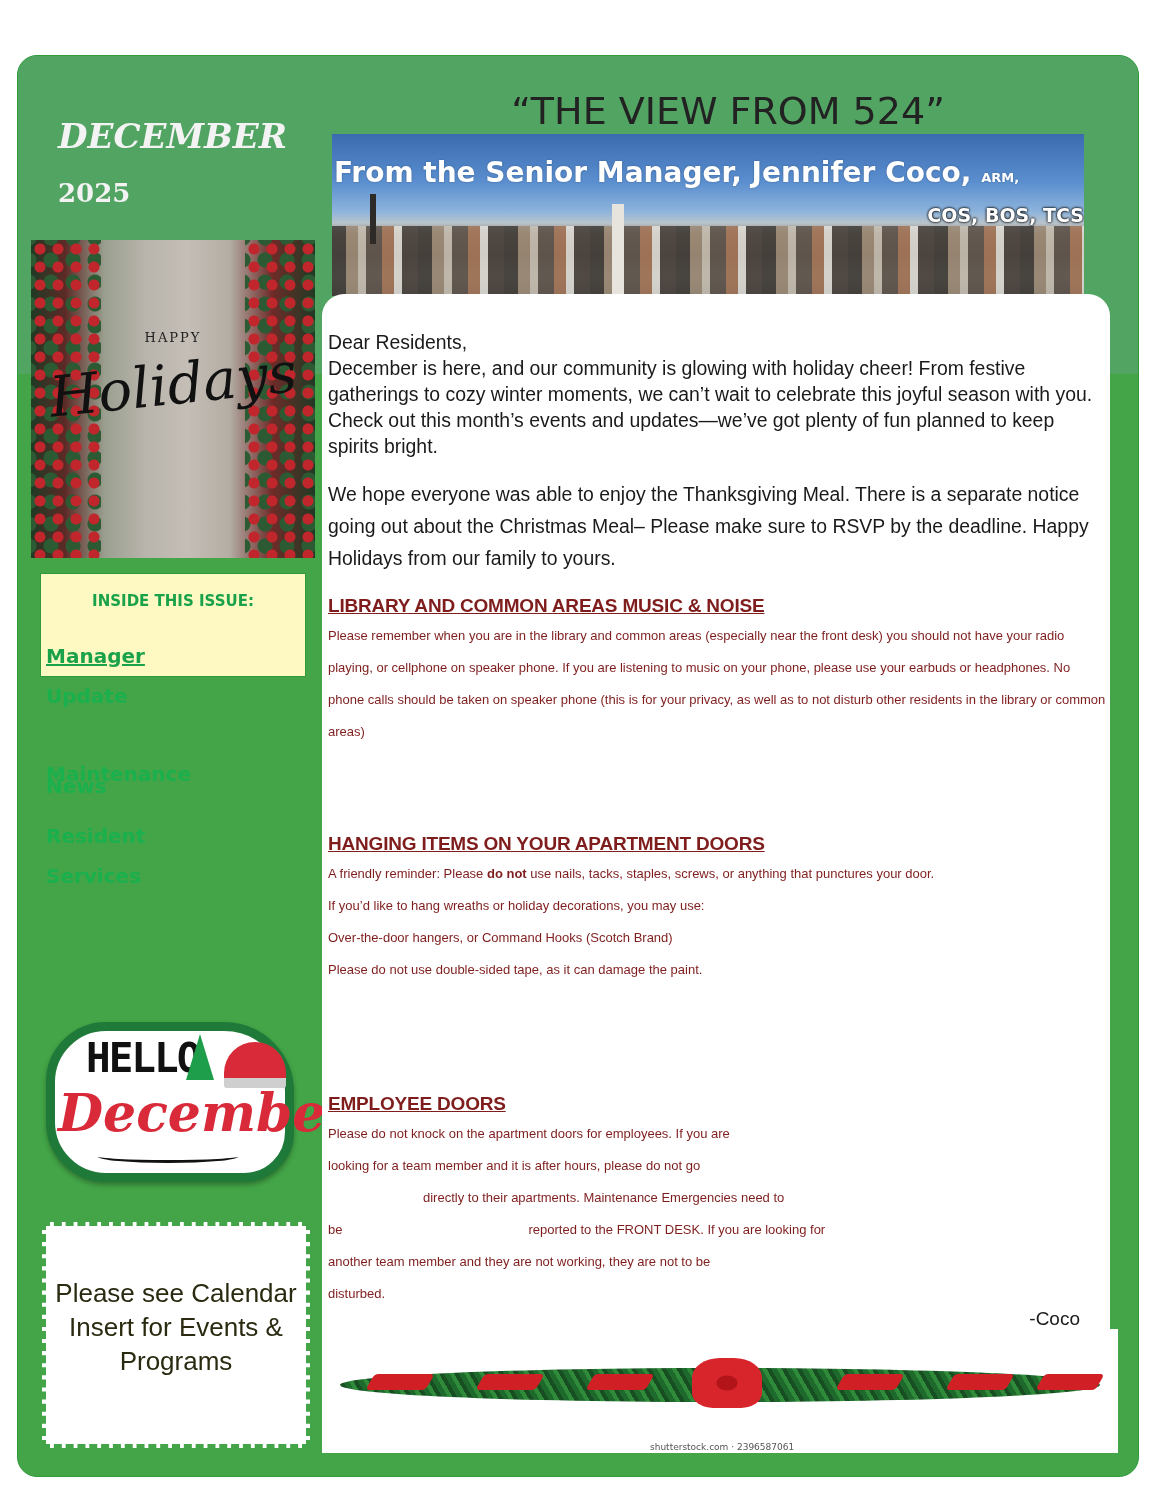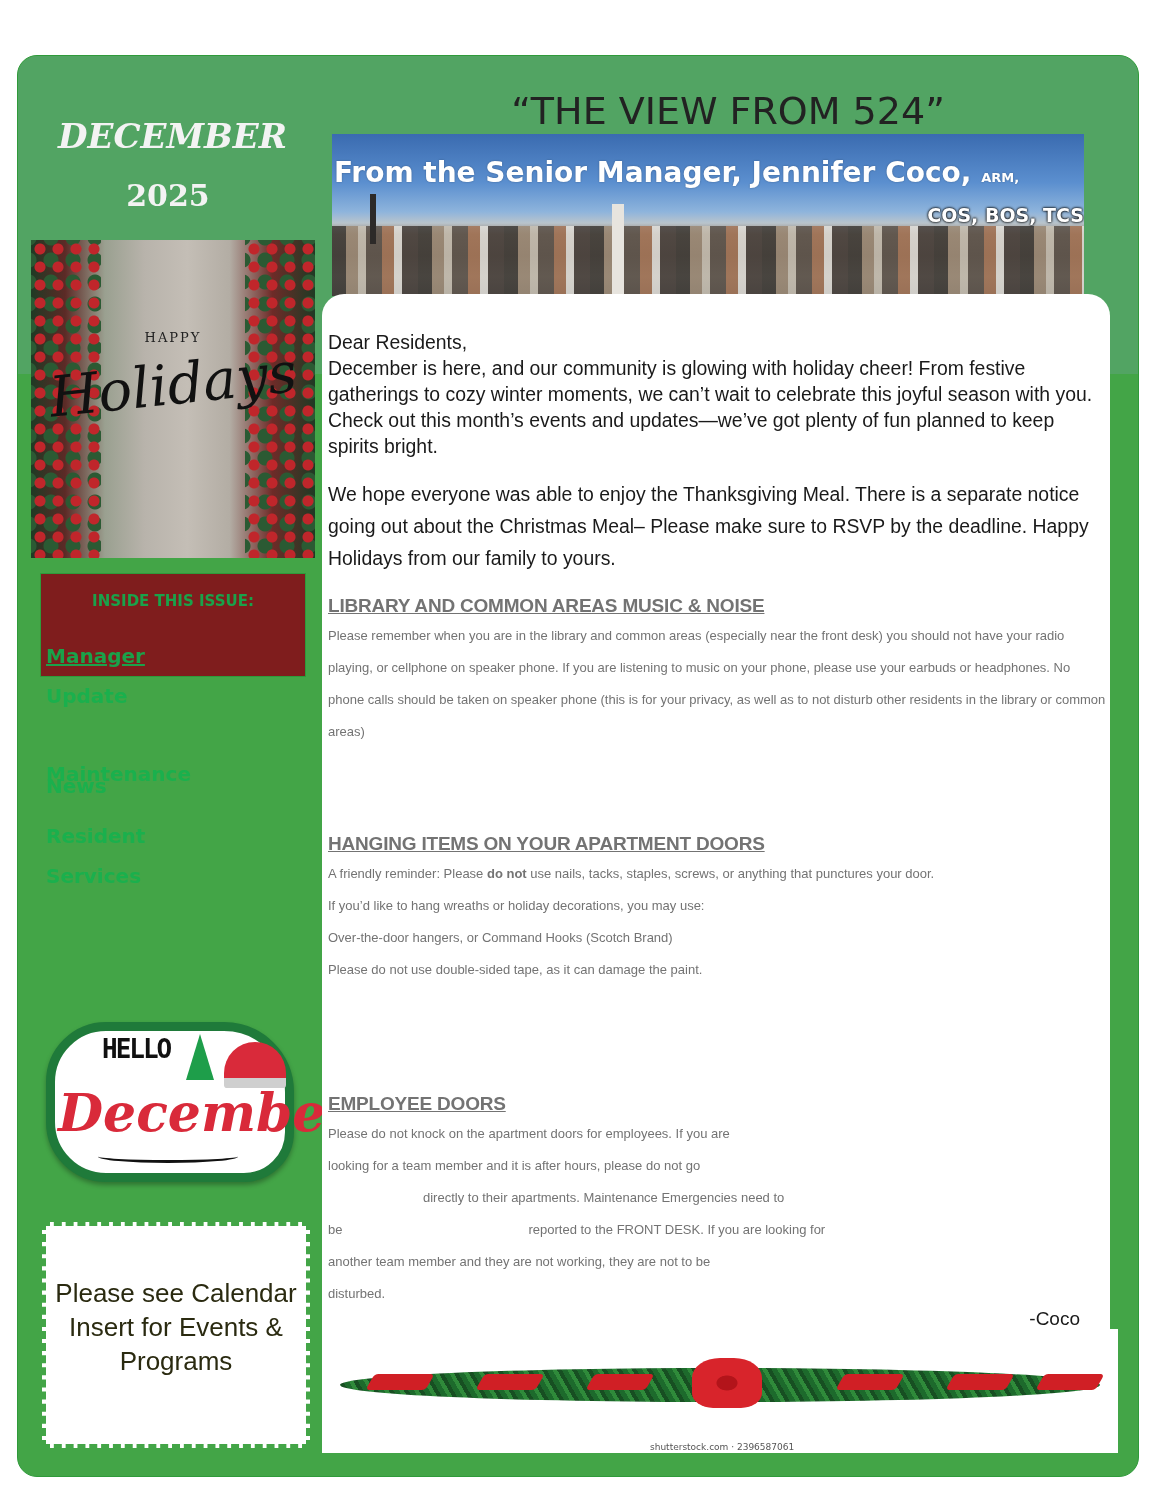--- a/index.html
+++ b/index.html
@@ -1,55 +1,55 @@
 <!DOCTYPE html>
 <html><head>
 <meta charset="utf-8">
 <style>
   html,body{margin:0;padding:0;background:#ffffff;}
   body{width:1159px;height:1500px;position:relative;overflow:hidden;font-family:"Liberation Sans",sans-serif;}
   .frame{position:absolute;left:17px;top:55px;width:1122px;height:1422px;border-radius:20px;background:#43a547;overflow:hidden;border:1px solid #2f9a3a;box-sizing:border-box;}
   .frame-top{position:absolute;left:0;top:0;width:100%;height:318px;background:#52a463;}
   .month{position:absolute;left:40px;top:60px;width:220px;text-align:center;color:#f3f3f3;font-family:"DejaVu Serif",serif;font-weight:bold;font-style:italic;font-size:34px;letter-spacing:0px;}
-  .year{position:absolute;left:40px;top:122px;width:220px;text-align:center;color:#f3f3f3;font-family:"DejaVu Serif",serif;font-weight:bold;font-size:30px;}
+  .year{position:absolute;left:40px;top:122px;width:220px;text-align:left;color:#f3f3f3;font-family:"DejaVu Serif",serif;font-weight:bold;font-size:26px;}
   .title{position:absolute;left:300px;top:33px;width:820px;text-align:center;color:#222;font-family:"DejaVu Sans",sans-serif;font-size:38px;font-weight:normal;letter-spacing:0px;}
   .banner{position:absolute;left:314px;top:78px;width:752px;height:162px;overflow:hidden;
     background:linear-gradient(180deg,#3a6bb0 0%,#5b8fcf 30%,#8eb4dc 48%,#b9c4cc 55%,#8a7a6a 62%,#6f5f52 75%,#8a8276 88%,#5e5b57 100%);}
   .banner .city{position:absolute;left:0;bottom:0;width:100%;height:70px;
     background:repeating-linear-gradient(90deg,#3d3a36 0 14px,#9c8a76 14px 26px,#c8c1b4 26px 34px,#5b524a 34px 50px,#a47456 50px 62px,#e2e0db 62px 70px,#463f3b 70px 86px);opacity:.85;}
   .banner .monument{position:absolute;left:280px;top:70px;width:12px;height:90px;background:#e7e4de;}
   .banner .spire{position:absolute;left:38px;top:60px;width:6px;height:50px;background:#2d2a28;}
   .banner-line1{position:absolute;left:2px;top:22px;color:#fff;font-family:"DejaVu Sans",sans-serif;font-weight:bold;font-size:28px;white-space:nowrap;text-shadow:0 0 2px rgba(0,0,0,.3);}
   .banner-line1 .creds{font-size:13px;}
   .banner-line2{position:absolute;right:0;top:70px;color:#fff;font-family:"DejaVu Sans",sans-serif;font-weight:bold;font-size:19px;text-shadow:0 0 3px #000,0 0 2px #000;}
   .holiday-img{position:absolute;left:13px;top:184px;width:284px;height:318px;overflow:hidden;
     background:linear-gradient(90deg,#1f3a24 0%,#5c2a26 12%,#9aa090 26%,#b8b3ab 40%,#c4beb6 55%,#b3ada4 70%,#6e2b28 85%,#1f3a24 100%);}
   .holiday-img .berries{position:absolute;top:0;width:70px;height:100%;
     background:radial-gradient(circle,#c0262b 0 5px,transparent 6px) 0 0/18px 18px,radial-gradient(circle,#2b5a33 0 7px,transparent 8px) 9px 9px/22px 22px;}
   .holiday-img .happy{position:absolute;left:0;top:90px;width:100%;text-align:center;font-family:"DejaVu Serif",serif;font-size:13px;letter-spacing:2px;color:#222;}
   .holiday-img .holidays{position:absolute;left:0;top:112px;width:100%;text-align:center;font-family:"DejaVu Serif",serif;font-style:italic;font-size:56px;color:#111;transform:rotate(-6deg);}
-  .inside{position:absolute;left:22px;top:517px;width:266px;height:104px;background:#7f1d1d;border:1px solid #2f9a3a;box-sizing:border-box;padding-left:18px;}
+  .inside{position:absolute;left:22px;top:517px;width:266px;height:104px;background:#fef9c3;border:1px solid #2f9a3a;box-sizing:border-box;padding-left:18px;}
   .inside-head{position:absolute;left:0;top:18px;width:100%;text-align:center;color:#1aa24a;font-family:"DejaVu Sans",sans-serif;font-weight:bold;font-size:15px;}
   .toc-item{position:absolute;left:28px;font-family:"DejaVu Sans",sans-serif;font-weight:bold;font-size:20px;color:#1ab04d;line-height:40px;}
   .toc-item.first{color:#1aa24a;text-decoration:underline;}
   .hello{position:absolute;left:20px;top:948px;width:262px;height:190px;}
   .hello .plate{position:absolute;left:8px;top:18px;width:248px;height:160px;border-radius:60px 70px 50px 60px;background:#fff;border:9px solid #1f7a3a;box-sizing:border-box;box-shadow:0 3px 5px rgba(0,0,0,.3);}
-  .hello .hello-word{position:absolute;left:64px;top:30px;font-family:"DejaVu Sans Mono",monospace;font-weight:bold;font-size:26px;color:#111;letter-spacing:-2px;}
+  .hello .hello-word{position:absolute;left:48px;top:30px;font-family:"DejaVu Sans Mono",monospace;font-weight:bold;font-size:41px;color:#111;letter-spacing:-2px;}
   .hello .dec-word{position:absolute;left:20px;top:78px;font-family:"DejaVu Serif",serif;font-style:italic;font-weight:bold;font-size:52px;color:#d92a3a;}
   .hello .tree{position:absolute;left:148px;top:30px;width:0;height:0;border-left:14px solid transparent;border-right:14px solid transparent;border-bottom:46px solid #1e9e4a;}
   .hello .hat{position:absolute;left:186px;top:38px;width:62px;height:36px;background:#d92a3a;border-radius:40px 40px 4px 4px;border-bottom:10px solid #cfcfcf;}
   .hello .swirl{position:absolute;left:60px;top:146px;width:140px;height:10px;border-bottom:3px solid #111;border-radius:50%;}
   .calendar{position:absolute;left:24px;top:1166px;width:268px;height:226px;background:#fff;border:4px dashed #43a547;box-sizing:border-box;outline:3px solid #fff;outline-offset:-7px;}
   .calendar-text{position:absolute;left:0;top:50px;width:100%;text-align:center;font-family:"Liberation Sans",sans-serif;font-size:26px;line-height:34px;color:#2a2a10;}
   .content{position:absolute;left:304px;top:238px;width:788px;height:1037px;background:#fff;border-radius:22px 22px 0 0;}
   .content-bottom{position:absolute;left:304px;top:1273px;width:796px;height:124px;background:#fff;}
   .body-text{position:absolute;left:6px;width:780px;font-family:"Liberation Sans",sans-serif;font-size:19.4px;color:#1a1a1a;margin:0;}
   .intro{top:35px;line-height:26px;}
   .thanks{top:184px;line-height:32px;}
-  .section{position:absolute;left:6px;width:780px;font-family:"Liberation Sans",sans-serif;color:#737373;}
+  .section{position:absolute;left:6px;width:780px;font-family:"Liberation Sans",sans-serif;color:#7f1d1d;}
   .section h3{margin:0;font-size:19px;font-weight:bold;text-decoration:underline;letter-spacing:-0.2px;line-height:28px;}
   .section p{margin:0;font-size:13px;line-height:32px;}
   .sign{position:absolute;right:30px;top:1014px;font-size:19px;color:#1a1a1a;font-family:"Liberation Sans",sans-serif;}
   .garland{position:absolute;left:340px;top:1358px;width:760px;height:54px;}
   .garland .pine{position:absolute;left:0;top:10px;width:100%;height:34px;border-radius:50%;
     background:repeating-linear-gradient(60deg,#1d6a2c 0 5px,#2f8a3a 5px 9px,#174f22 9px 13px);}
   .garland .ribbon{position:absolute;top:16px;width:60px;height:16px;background:#d01f25;transform:skewX(-30deg);border-radius:4px;}
   .garland .bow{position:absolute;left:352px;top:0;width:70px;height:50px;background:radial-gradient(ellipse at center,#b3141a 0 10px,#d8242b 11px 100%);border-radius:40% 40% 30% 30%;}
   .credit{position:absolute;left:650px;top:1442px;font-size:9px;color:#555;font-family:"DejaVu Sans",sans-serif;}
 </style>

